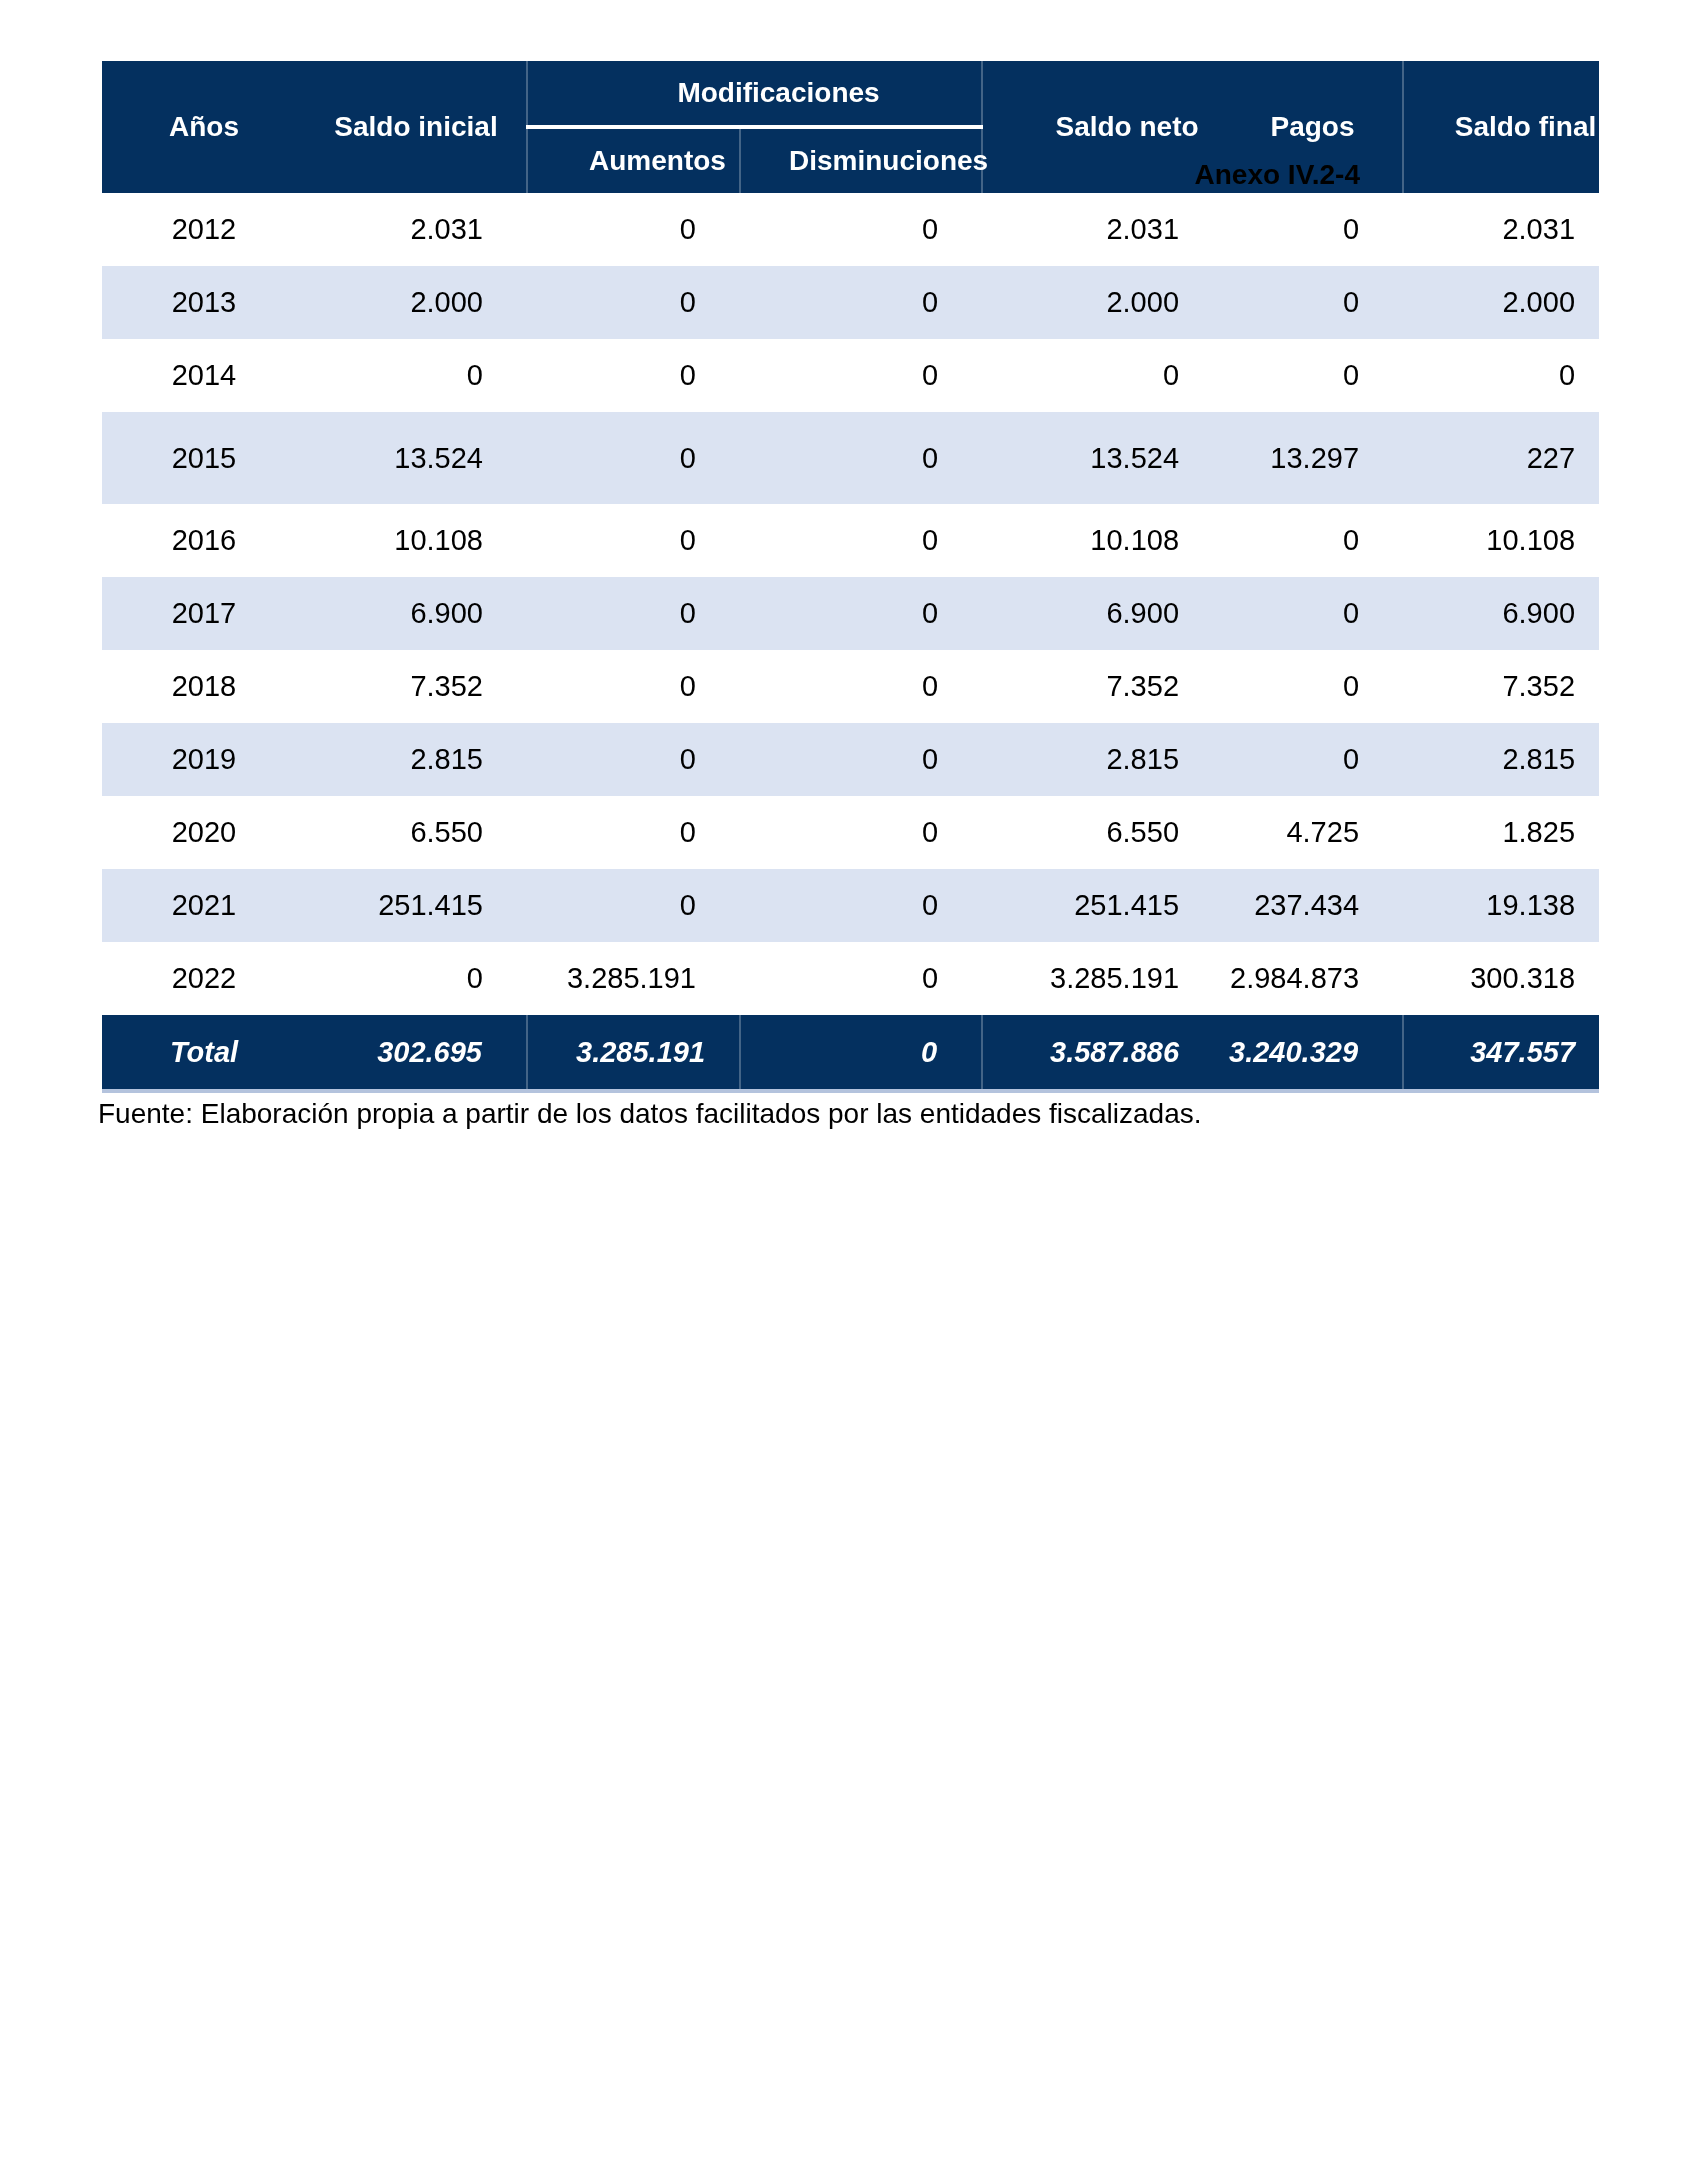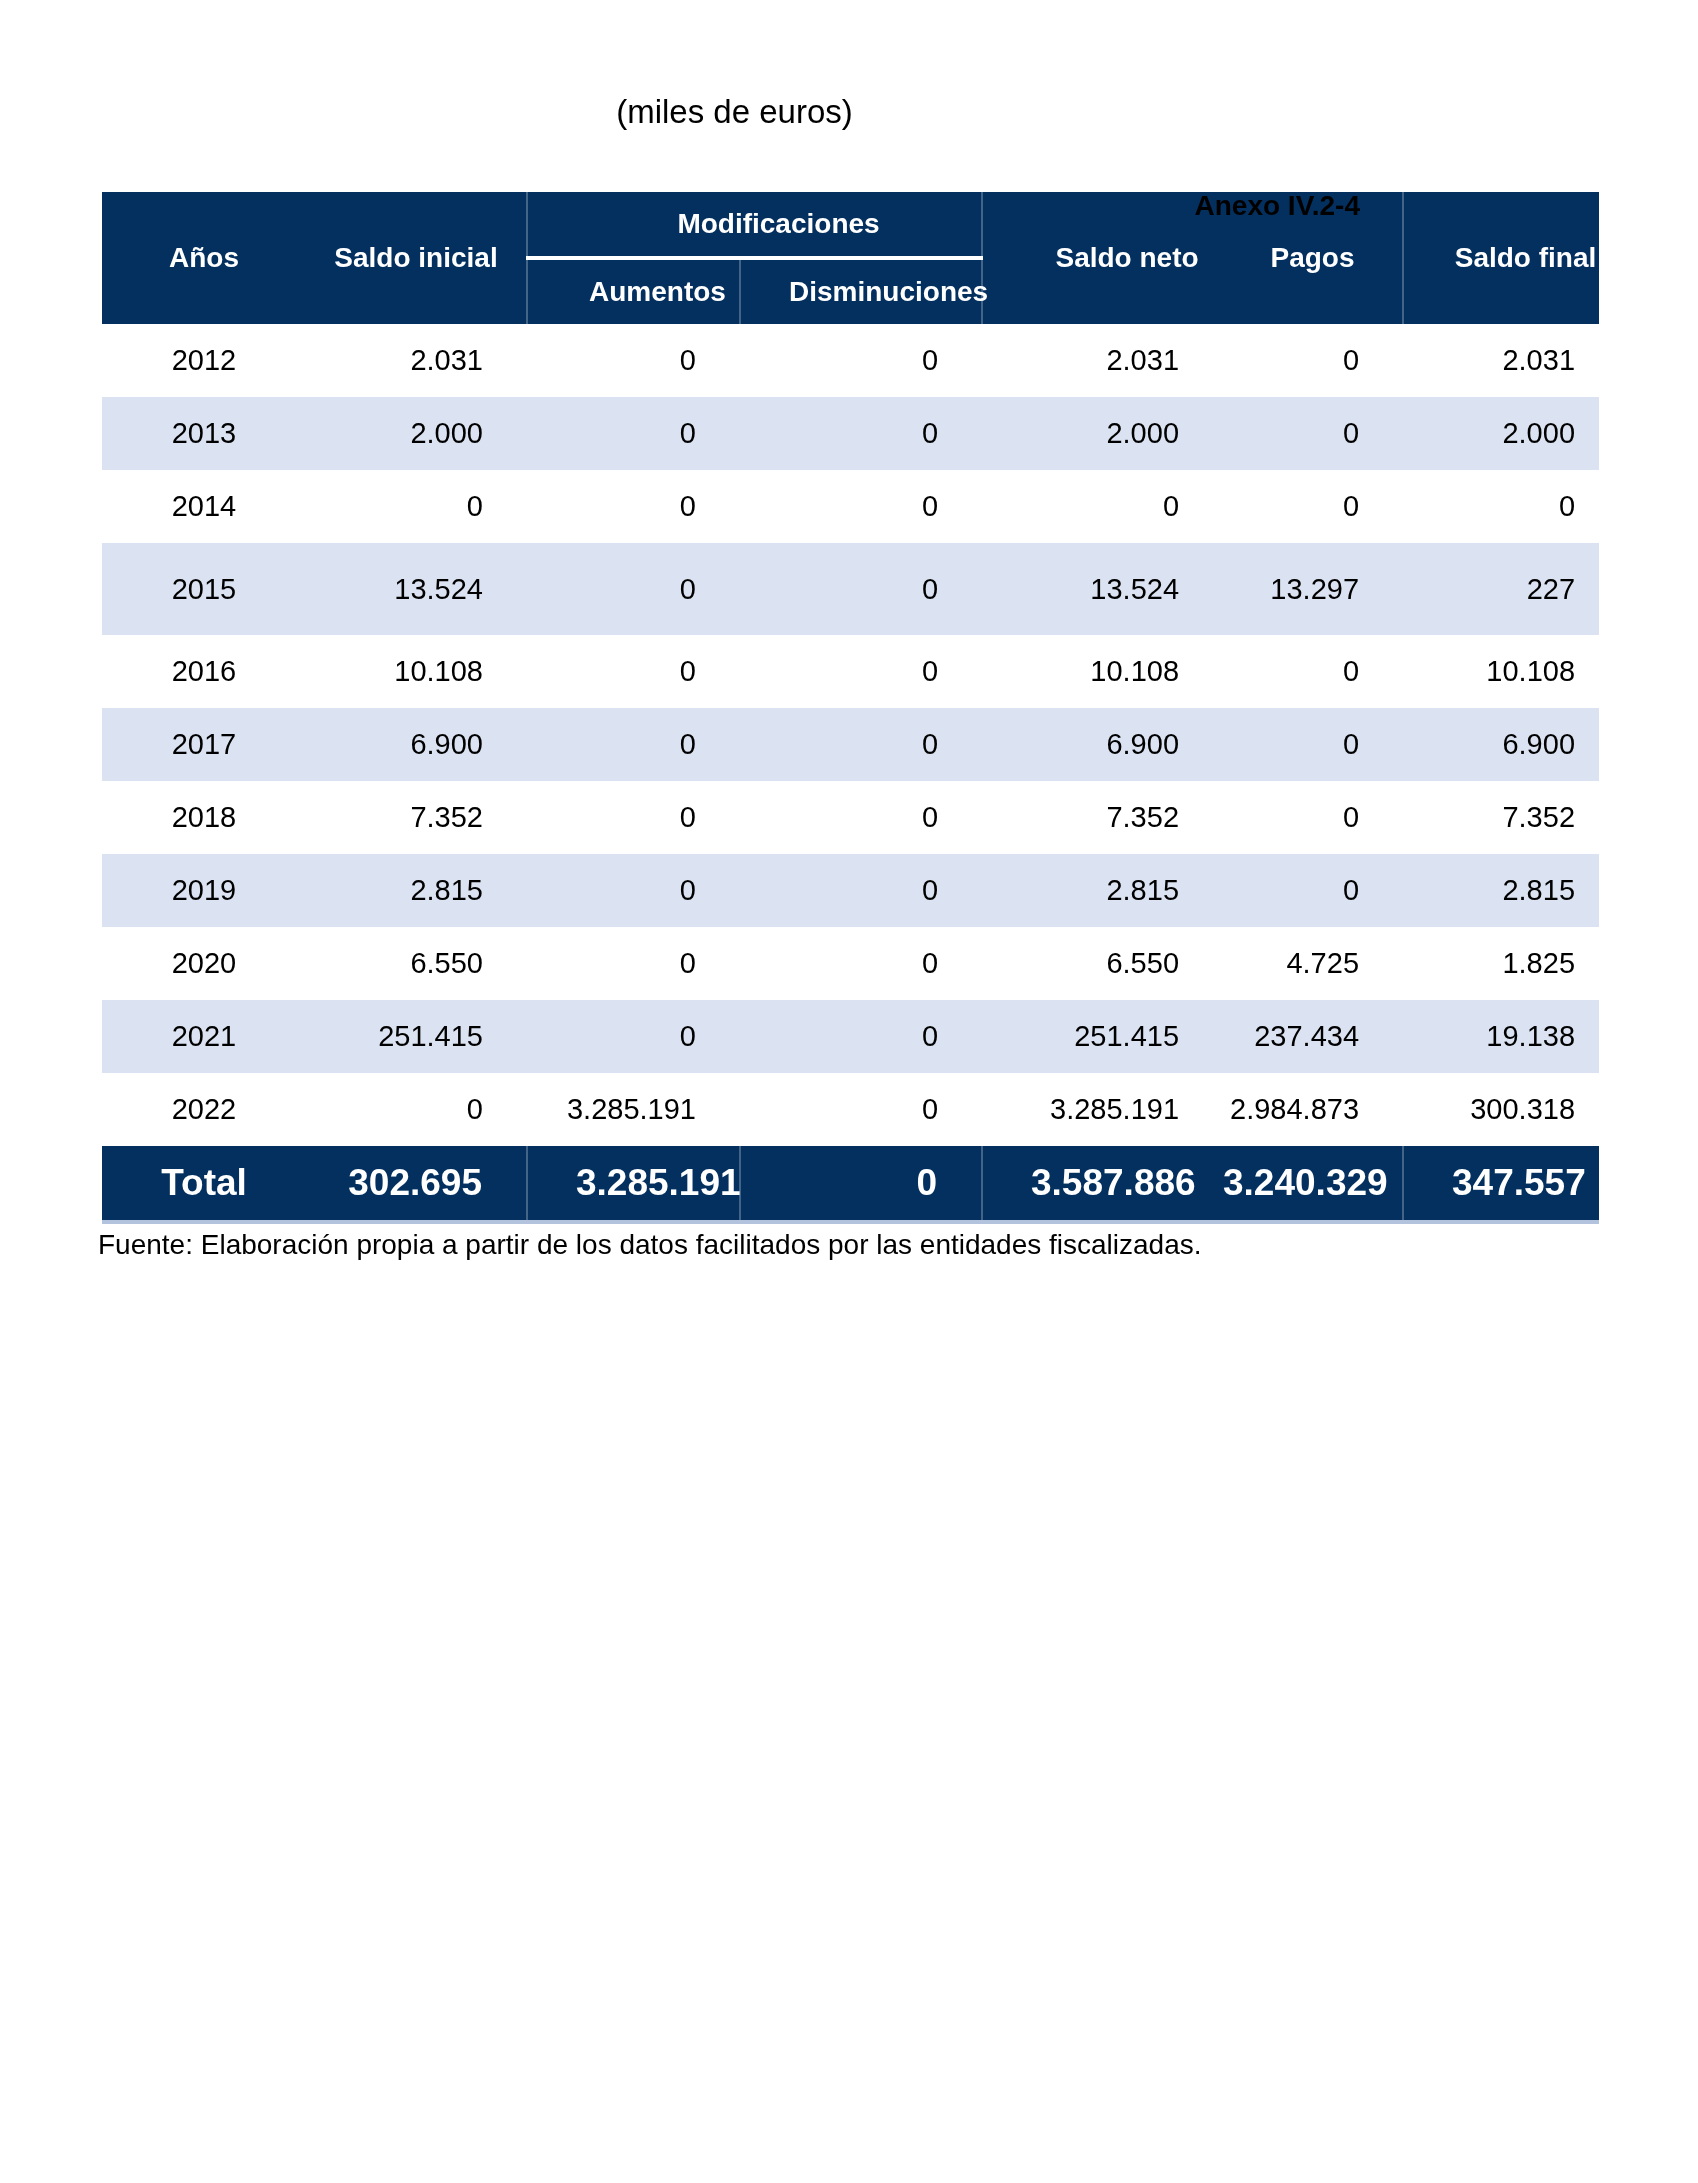--- a/index.html
+++ b/index.html
@@ -86,45 +86,45 @@
     text-align: center;
     padding: 0;
   }
   tbody td.last { padding-right: 24px; }
   tbody tr:nth-child(even) td { background: var(--row-alt-bg, #DBE3F2); }
   tbody tr:nth-child(4) td { height: 92px; }
 
   tfoot td {
     background: var(--header-bg, #04305F);
     color: var(--header-text, #FFFFFF);
-    font-size: 37px;
+    font-size: 29px;
     font-weight: bold;
     height: 74px;
     text-align: right;
     padding: 0 44px 0 0;
     vertical-align: middle;
+    font-style: italic;
   }
   tfoot td.year { text-align: center; padding: 0; }
   tfoot td.last { padding-right: 24px; }
 
   .source {
     margin: 4px 0 0 98px;
     font-size: 28px;
     line-height: 1.2;
   }
 </style>
 </head>
 <body>
 
 <div class="page">
 
   <div class="annex">Anexo IV.2-4</div>
 
 
-  <div class="subtitle">(miles de euros)</div>
 
   <table class="data">
     <colgroup>
       <col class="c0">
         <col class="c1">
         <col class="c2">
         <col class="c3">
       <col class="c4">
         <col class="c5">
         <col class="c6">

